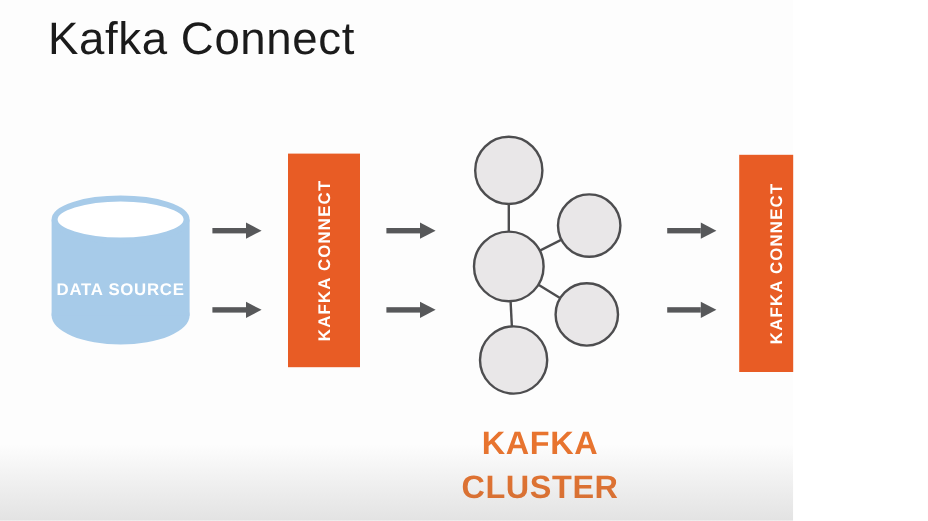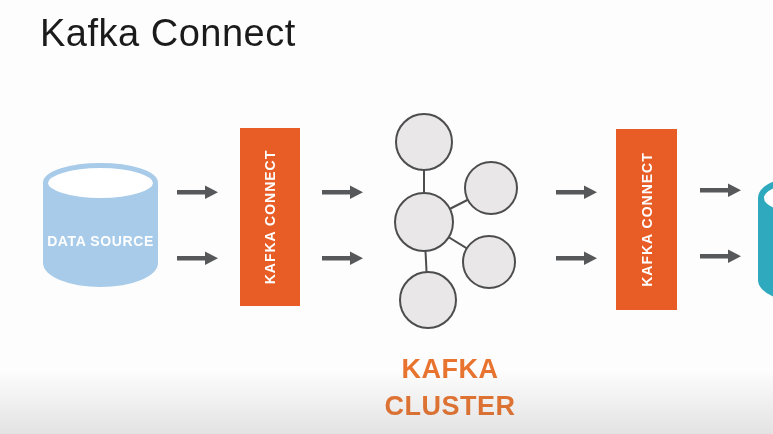--- a/index.html
+++ b/index.html
@@ -2,21 +2,21 @@
 <html><head>
 <meta charset="utf-8">
 <style>
   html, body { margin: 0; padding: 0; }
   body {
     font-family: "Liberation Sans", sans-serif;
     background: #ffffff;
   }
   .slide {
     position: relative;
-    width: 773px;
+    width: 661px;
     height: 434px;
     background: #fdfdfd;
     overflow: hidden;
   }
   .title {
     position: absolute;
     left: 40px;
     top: 12px;
     font-size: 38px;
     font-weight: 400;

